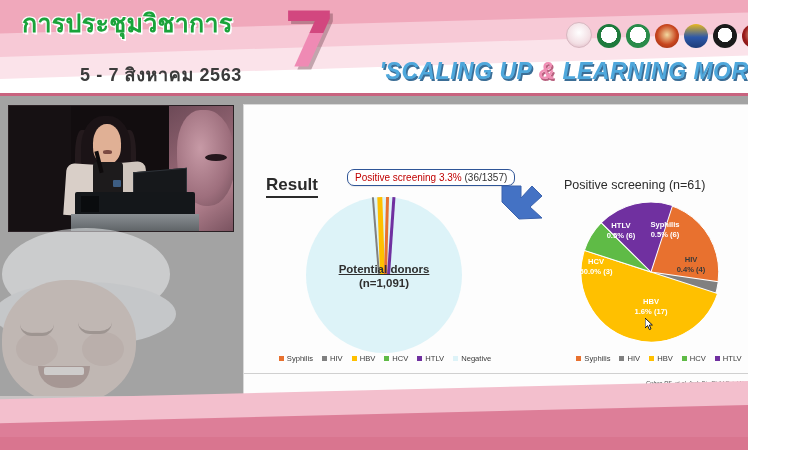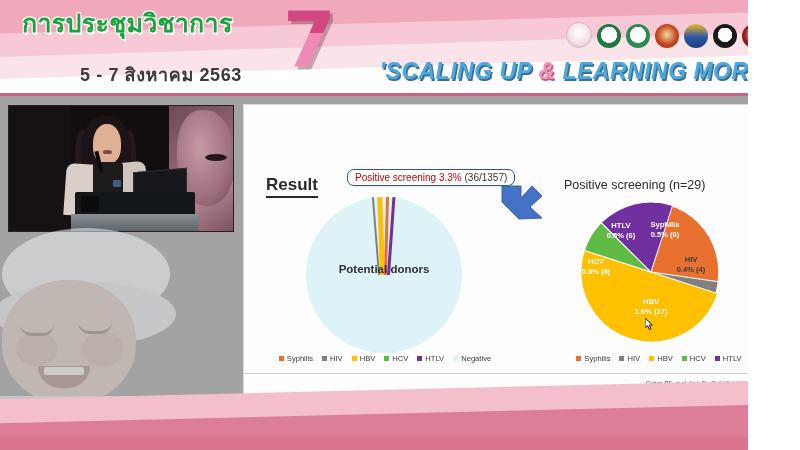--- a/index.html
+++ b/index.html
@@ -113,21 +113,21 @@
       background:#ddf3f8;}
   .sliverY{position:absolute;left:136px;top:92px;width:5px;height:78px;background:#ffc000;
       transform-origin:50% 100%;transform:rotate(-2deg);}
   .sliverY2{position:absolute;left:140px;top:92px;width:3px;height:78px;background:#e8712f;
       transform-origin:50% 100%;transform:rotate(1.5deg);}
   .sliverP{position:absolute;left:143px;top:92px;width:3px;height:78px;background:#7030a0;
       transform-origin:50% 100%;transform:rotate(4deg);}
   .sliverG{position:absolute;left:134px;top:92px;width:2px;height:78px;background:#808080;
       transform-origin:50% 100%;transform:rotate(-4.5deg);}
   .pieL-lab1{position:absolute;left:62px;top:158px;width:156px;text-align:center;font-size:11.5px;
-      font-weight:bold;color:#2f2f2f;}
+      font-weight:bold;color:#2f2f2f;text-decoration:underline;}
   .pieL-lab2{position:absolute;left:62px;top:172px;width:156px;text-align:center;font-size:11.5px;
       font-weight:bold;color:#2f2f2f;}
 
   
   .pieR-title{position:absolute;left:320px;top:73px;font-size:12.5px;color:#2b2b2b;font-weight:normal;}
   .pieR{position:absolute;left:332px;top:92px;width:150px;height:150px;}
   .pieR svg{display:block;}
   .pie-lab{position:absolute;font-size:7.6px;font-weight:bold;color:#ffffff;text-align:center;
       line-height:9.5px;white-space:nowrap;}
   .pie-lab.dark{color:#3a3a3a;}
@@ -235,22 +235,23 @@
         <polygon points="3,8 22,8 22,20 33,8 43,18 31,29 43,40 20,41 3,24" fill="#4472c4" stroke="#3a62ad" stroke-width="1"></polygon>
       </svg>
     </div>
 
     <div class="pieL"></div>
     <div class="sliverG"></div>
     <div class="sliverY"></div>
     <div class="sliverY2"></div>
     <div class="sliverP"></div>
     <div class="pieL-lab1">Potential donors</div>
-
-    <div class="pieR-title">Positive screening (n=29)</div>
+    <div class="pieL-lab2">(n=1,091)</div>
+
+    <div class="pieR-title">Positive screening (n=61)</div>
     <div class="pieR">
       <svg width="150" height="150" viewBox="0 0 150 150">
 
         <path d="M75,75 L75,5 A70,70 0 0,1 133.8,109.2 Z" fill="#e8712f" stroke="#ffffff" stroke-width="1"></path>
 
         <path d="M75,75 L133.8,109.2 A70,70 0 0,1 75,145 Z" fill="#808080" stroke="#ffffff" stroke-width="1" transform="rotate(-22 75 75)"></path>
 
         <path d="M75,75 L145,75 A70,70 0 1,1 5,75 Z" fill="#ffc000" stroke="#ffffff" stroke-width="1" transform="rotate(18 75 75)"></path>
 
         <path d="M75,75 L5,75 A70,70 0 0,1 12.4,43.5 Z" fill="#5fbb46" stroke="#ffffff" stroke-width="1" transform="rotate(18 75 75)"></path>
@@ -266,21 +267,21 @@
     <div class="pie-lab dark" style="left:420px;top:150px;width:54px;">
       <span>HIV</span><br>
       <span>0.4% (4)</span>
     </div>
     <div class="pie-lab" style="left:375px;top:192px;width:64px;">
       <span>HBV</span><br>
       <span>1.6% (17)</span>
     </div>
     <div class="pie-lab" style="left:327px;top:152px;width:50px;">
       <span>HCV</span><br>
-      <span>0.3% (8)</span>
+      <span>50.0% (3)</span>
     </div>
     <div class="pie-lab" style="left:350px;top:116px;width:54px;">
       <span>HTLV</span><br>
       <span>0.5% (6)</span>
     </div>
 
     <div class="cursor">
       <svg width="9" height="13" viewBox="0 0 9 13">
         <polygon points="0,0 0,10 2.6,7.6 4.4,11.6 6,10.9 4.3,7 7.4,7" fill="#ffffff" stroke="#1a1a1a" stroke-width="1"></polygon>
       </svg>

